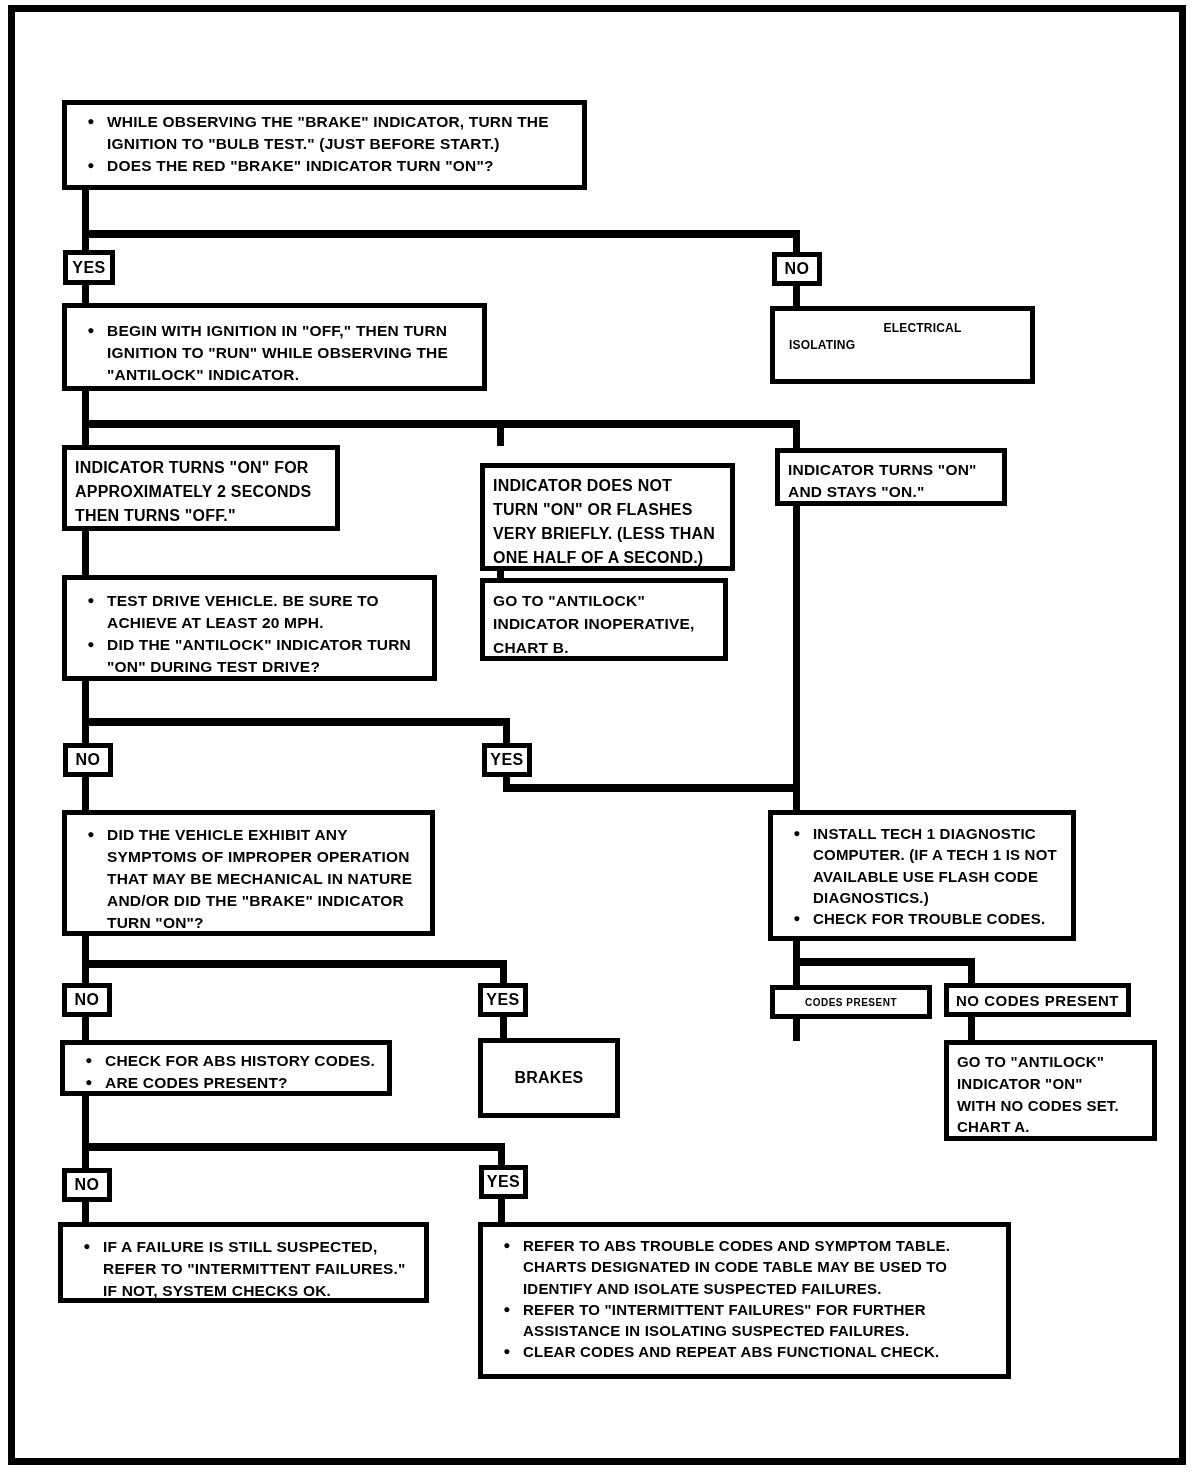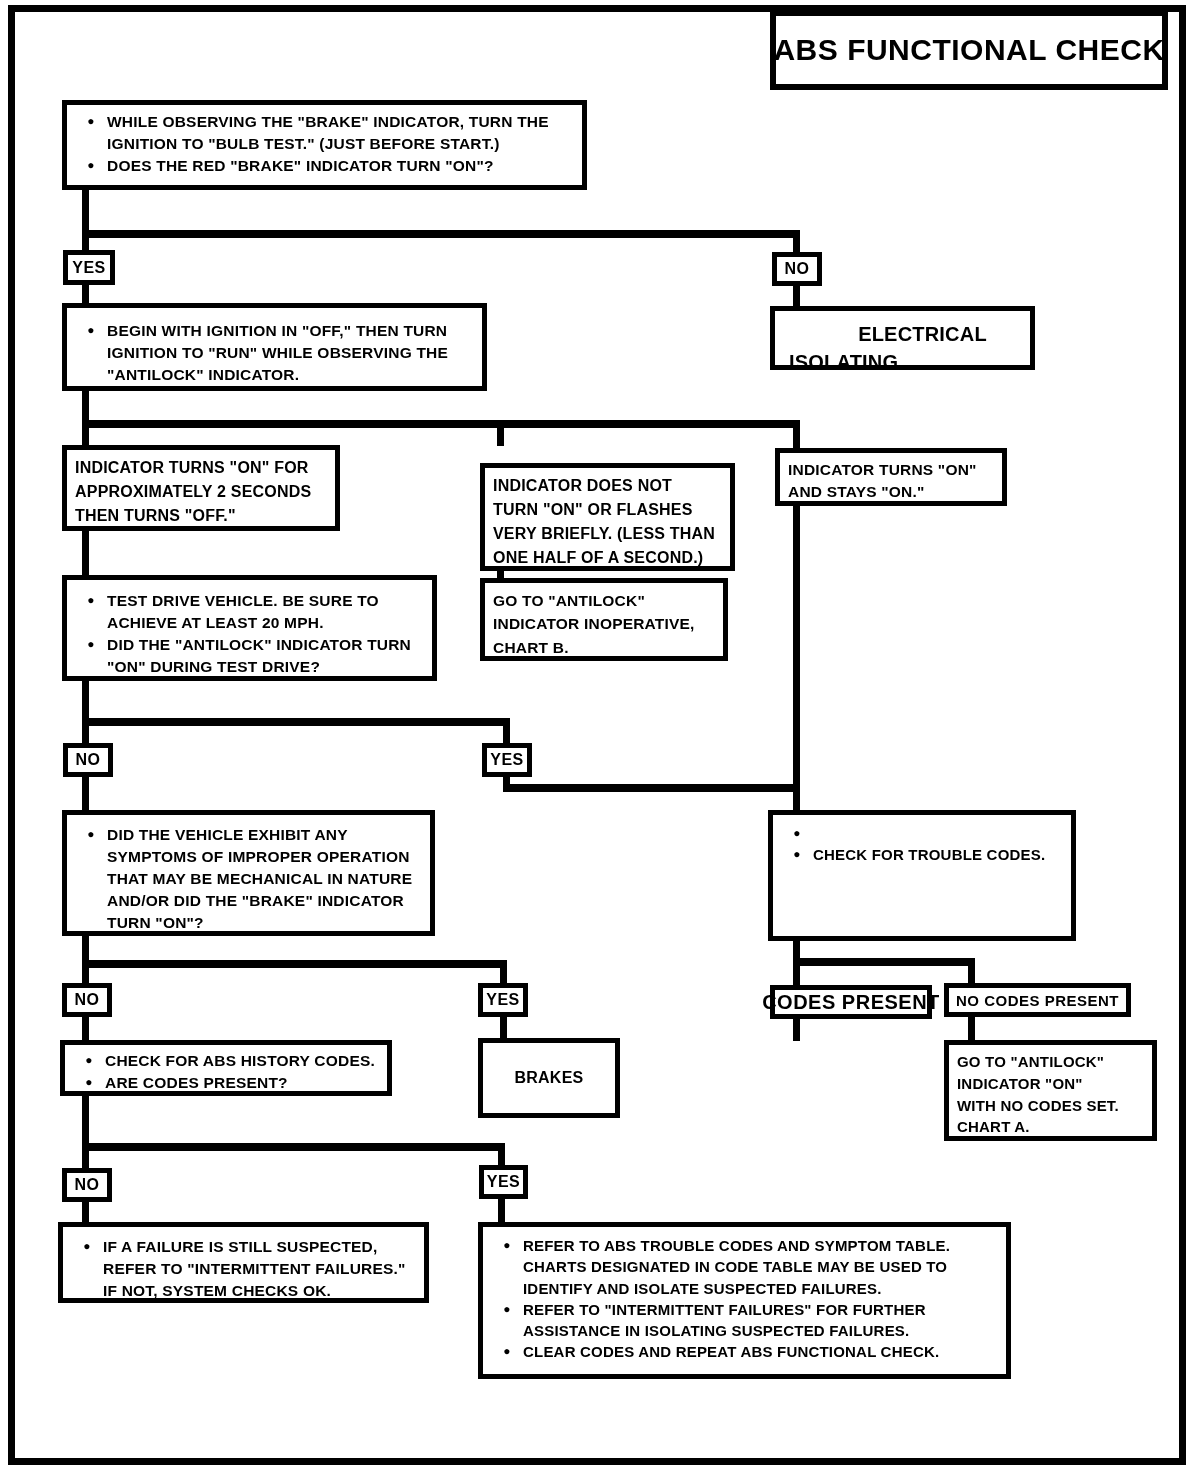--- a/index.html
+++ b/index.html
@@ -77,21 +77,20 @@
   <div class="ln" style="left:793px;top:958px;width:7px;height:28px"></div>
   <div class="ln" style="left:968px;top:958px;width:7px;height:26px"></div>
   <div class="ln" style="left:793px;top:1018px;width:7px;height:23px"></div>
   <div class="ln" style="left:968px;top:1016px;width:7px;height:25px"></div>
   <div class="ln" style="left:82px;top:1095px;width:7px;height:74px"></div>
   <div class="ln" style="left:82px;top:1143px;width:423px;height:8px"></div>
   <div class="ln" style="left:498px;top:1143px;width:7px;height:23px"></div>
   <div class="ln" style="left:82px;top:1201px;width:7px;height:22px"></div>
   <div class="ln" style="left:498px;top:1198px;width:7px;height:25px"></div>
 
-  <div class="titlebox">ABS FUNCTIONAL CHECK</div>
 
   <div class="nbox" style="left:62px;top:100px;width:525px;height:90px;font-size:15.5px">
     <div class="bullet-row">
       <span class="dot">●</span>
       <span class="btext">WHILE OBSERVING THE "BRAKE" INDICATOR, TURN THE IGNITION TO "BULB TEST." (JUST BEFORE START.)</span>
     </div>
     <div class="bullet-row">
       <span class="dot">●</span>
       <span class="btext">DOES THE RED "BRAKE" INDICATOR TURN "ON"?</span>
     </div>
@@ -100,21 +99,21 @@
   <div class="tag" style="left:63px;top:250px;width:52px;height:35px">YES</div>
   <div class="tag" style="left:772px;top:252px;width:50px;height:34px">NO</div>
 
   <div class="nbox" style="left:62px;top:303px;width:425px;height:88px;font-size:15.5px;padding-top:12px">
     <div class="bullet-row">
       <span class="dot">●</span>
       <span class="btext">BEGIN WITH IGNITION IN "OFF," THEN TURN IGNITION TO "RUN" WHILE OBSERVING THE "ANTILOCK" INDICATOR.</span>
     </div>
   </div>
 
-  <div class="nbox elec" style="left:770px;top:306px;width:265px;height:64px;font-size:20px;padding-top:9px">
+  <div class="nbox elec" style="left:770px;top:306px;width:265px;height:78px;font-size:12px;padding-top:9px">
     <div class="l1">ELECTRICAL</div>
     <div class="l2">ISOLATING</div>
   </div>
 
   <div class="nbox txt" style="left:62px;top:445px;width:278px;height:86px">INDICATOR TURNS "ON" FOR
 APPROXIMATELY 2 SECONDS
 THEN TURNS "OFF."</div>
   <div class="nbox txt" style="left:480px;top:463px;width:255px;height:108px">INDICATOR DOES NOT
 TURN "ON" OR FLASHES
 VERY BRIEFLY. (LESS THAN
@@ -143,20 +142,21 @@
   <div class="nbox" style="left:62px;top:810px;width:373px;height:126px;font-size:15.5px;padding-top:9px">
     <div class="bullet-row">
       <span class="dot">●</span>
       <span class="btext">DID THE VEHICLE EXHIBIT ANY SYMPTOMS OF IMPROPER OPERATION THAT MAY BE MECHANICAL IN NATURE AND/OR DID THE "BRAKE" INDICATOR TURN "ON"?</span>
     </div>
   </div>
 
   <div class="nbox" style="left:768px;top:810px;width:308px;height:131px;font-size:15px;padding-top:8px">
     <div class="bullet-row">
       <span class="dot">●</span>
+      <span class="btext">INSTALL TECH 1 DIAGNOSTIC COMPUTER. (IF A TECH 1 IS NOT AVAILABLE USE FLASH CODE DIAGNOSTICS.)</span>
     </div>
     <div class="bullet-row">
       <span class="dot">●</span>
       <span class="btext">CHECK FOR TROUBLE CODES.</span>
     </div>
   </div>
 
   <div class="tag" style="left:62px;top:983px;width:50px;height:34px">NO</div>
   <div class="tag" style="left:478px;top:983px;width:50px;height:34px">YES</div>
 
@@ -166,21 +166,21 @@
       <span class="btext">CHECK FOR ABS HISTORY CODES.</span>
     </div>
     <div class="bullet-row">
       <span class="dot">●</span>
       <span class="btext">ARE CODES PRESENT?</span>
     </div>
   </div>
 
   <div class="nbox center-flex" style="left:478px;top:1038px;width:142px;height:80px;font-size:16px">BRAKES</div>
 
-  <div class="tag" style="left:770px;top:985px;width:162px;height:34px;font-size:20px">CODES PRESENT</div>
+  <div class="tag" style="left:770px;top:985px;width:162px;height:34px;font-size:10px">CODES PRESENT</div>
   <div class="tag" style="left:944px;top:983px;width:187px;height:34px;font-size:15px">NO CODES PRESENT</div>
 
 
   <div class="nbox txt" style="left:944px;top:1040px;width:213px;height:101px;font-size:15px;line-height:1.45">GO TO "ANTILOCK"
 INDICATOR "ON"
 WITH NO CODES SET.
 CHART A.</div>
 
   <div class="tag" style="left:62px;top:1168px;width:50px;height:34px">NO</div>
   <div class="tag" style="left:479px;top:1165px;width:49px;height:34px">YES</div>

